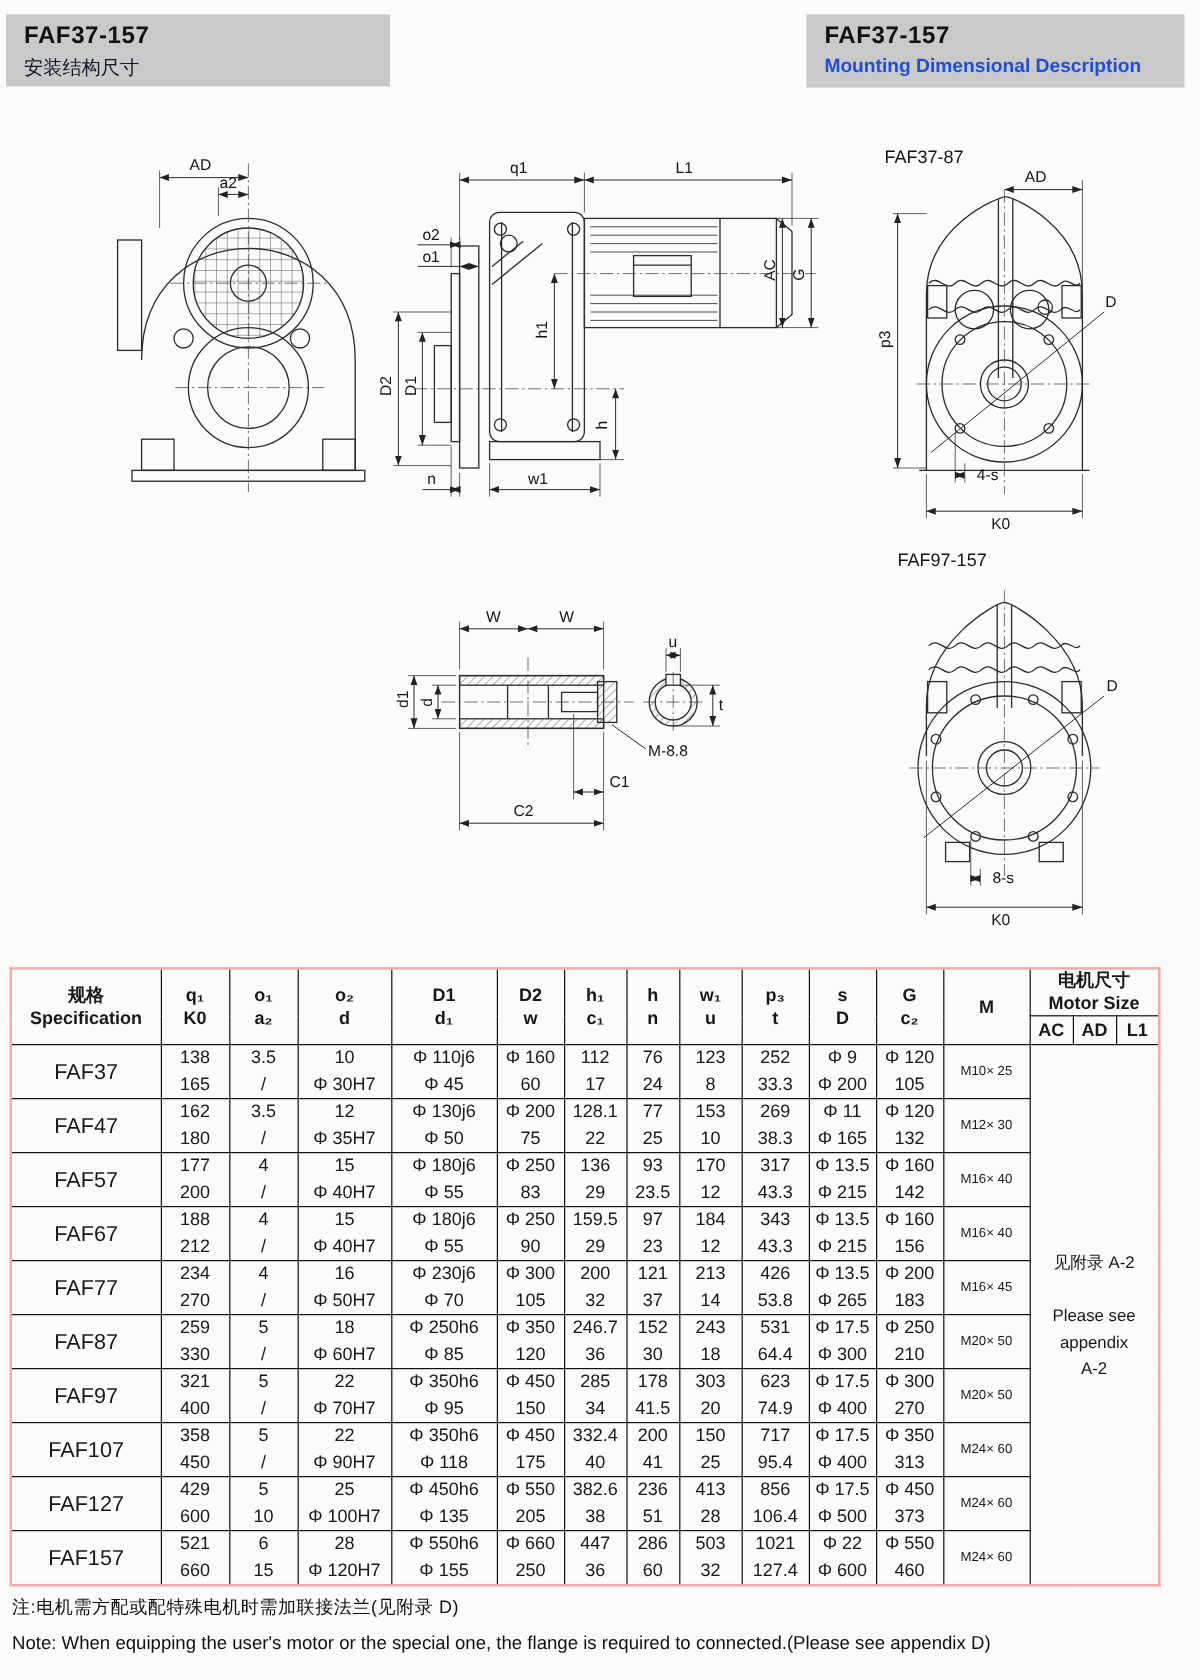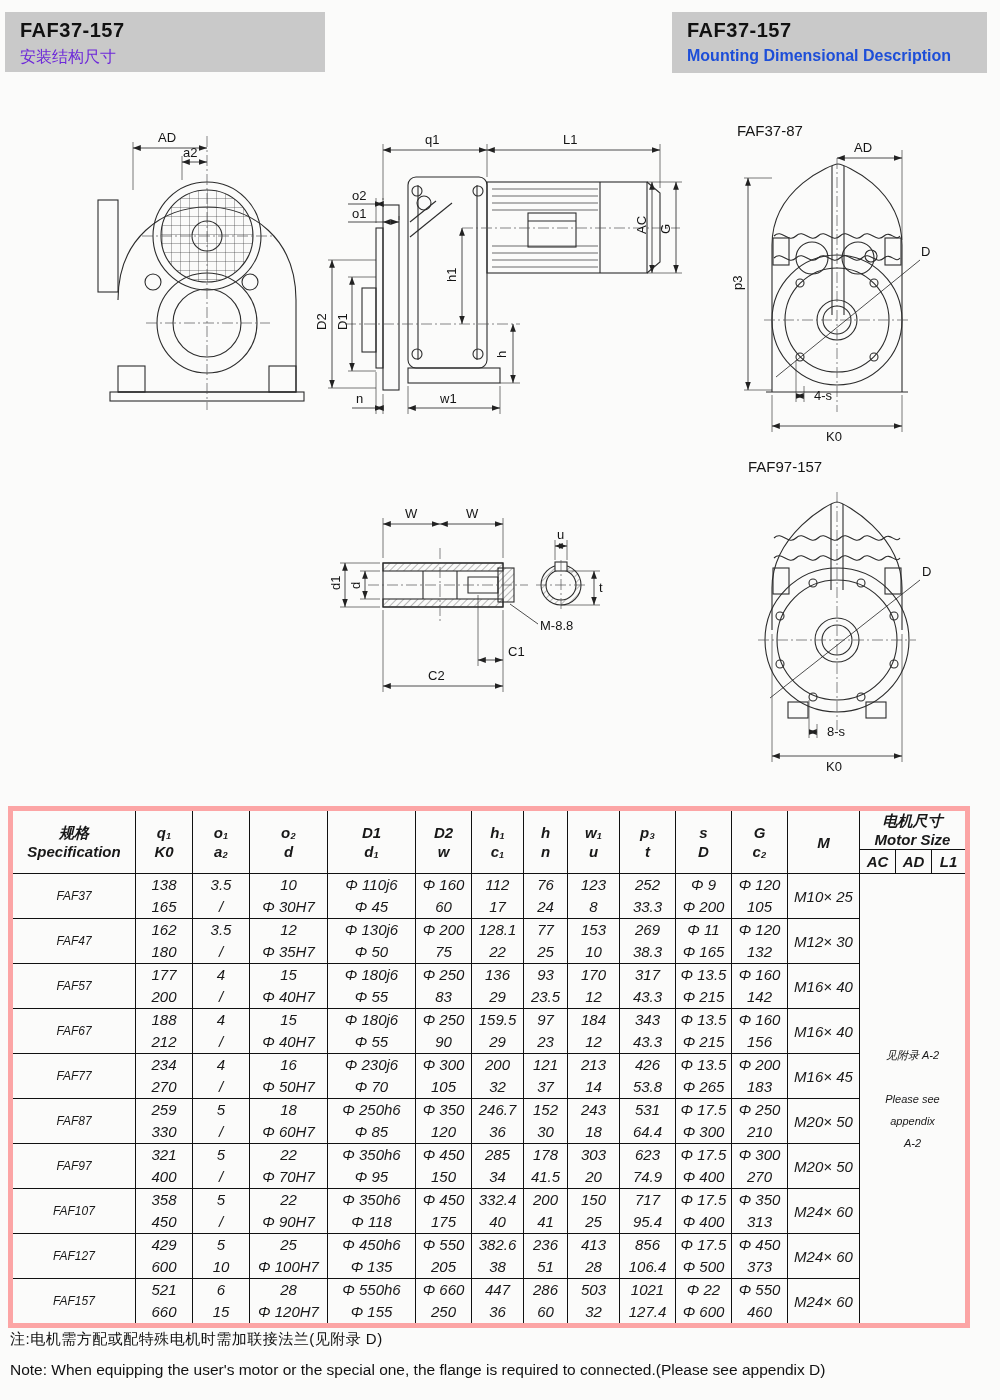--- a/index.html
+++ b/index.html
@@ -4,46 +4,46 @@
 <style>
   html,body{margin:0;padding:0;}
   body{width:1000px;height:1400px;background:#fbfbfa;font-family:"Liberation Sans",sans-serif;position:relative;color:#161616;}
   .page{position:absolute;inset:0;overflow:hidden;}
 
   
   .hd{position:absolute;background:#c9c9c9;padding:7px 0 0 15px;box-sizing:border-box;}
   .hd-left{left:5px;top:12px;width:320px;height:60px;}
   .hd-right{left:672px;top:12px;width:315px;height:61px;}
   .hd .t{font-size:20px;font-weight:bold;color:#111;letter-spacing:.5px;}
-  .hd .s{font-size:16px;color:#6d28d9;margin-top:5px;}
+  .hd .s{font-size:16px;color:#0f172a;margin-top:5px;}
   .hd-right .s{font-weight:bold;color:#1d4ed8;font-size:16px;}
 
   
   svg{position:absolute;left:0;top:90px;}
   .draw{stroke:#2c2c2c;fill:none;stroke-width:1.1;}
   .thin{stroke:#2c2c2c;stroke-width:.7;}
   .cl{stroke:#555;stroke-width:.7;stroke-dasharray:11 3 2 3;fill:none;}
   .ext{stroke:#333;stroke-width:.65;fill:none;}
   .dim{stroke:#222;stroke-width:.8;fill:none;marker-start:url(#mb);marker-end:url(#ma);}
   .lead{stroke:#222;stroke-width:.8;fill:none;}
   svg text{font-family:"Liberation Sans",sans-serif;font-size:13px;fill:#141414;stroke:none;}
   svg text.ttl{font-size:15px;}
 
   
   table{position:absolute;left:8px;top:806px;border-collapse:collapse;table-layout:fixed;width:957px;}
   td,th{border:1px solid #111;text-align:center;vertical-align:middle;padding:0;font-size:15px;color:#181818;overflow:hidden;}
-  table{border:5px solid #fca5a5;font-style:italic;}
+  table{border:2px solid #fca5a5;}
   thead th{font-weight:bold;line-height:19px;}
   #hdr-row-1 th{height:37px;}
   #hdr-row-2 th{height:23px;font-weight:bold;}
   tbody tr{height:45px;}
   tbody td div{line-height:22px;}
-  td.spec{font-size:12px;}
-  td.mcol{font-size:15px;white-space:nowrap;}
-  td.motor-note{font-size:11px;line-height:23px;}
+  td.spec{font-size:18px;}
+  td.mcol{font-size:11px;white-space:nowrap;}
+  td.motor-note{font-size:14px;line-height:23px;}
   .c0{width:125px}.c1{width:57px}.c2{width:57px}.c3{width:78px}.c4{width:88px}.c5{width:56px}
   .c6{width:52px}.c7{width:44px}.c8{width:52px}.c9{width:56px}.c10{width:56px}.c11{width:56px}
   .c12{width:72px}.cs{width:36px}
 
   
   .note{position:absolute;left:10px;font-size:15px;color:#111;}
   .note-zh{top:1330px;letter-spacing:.5px;}
   .note-en{top:1361px;font-size:15.5px;}
 </style>
 </head>

